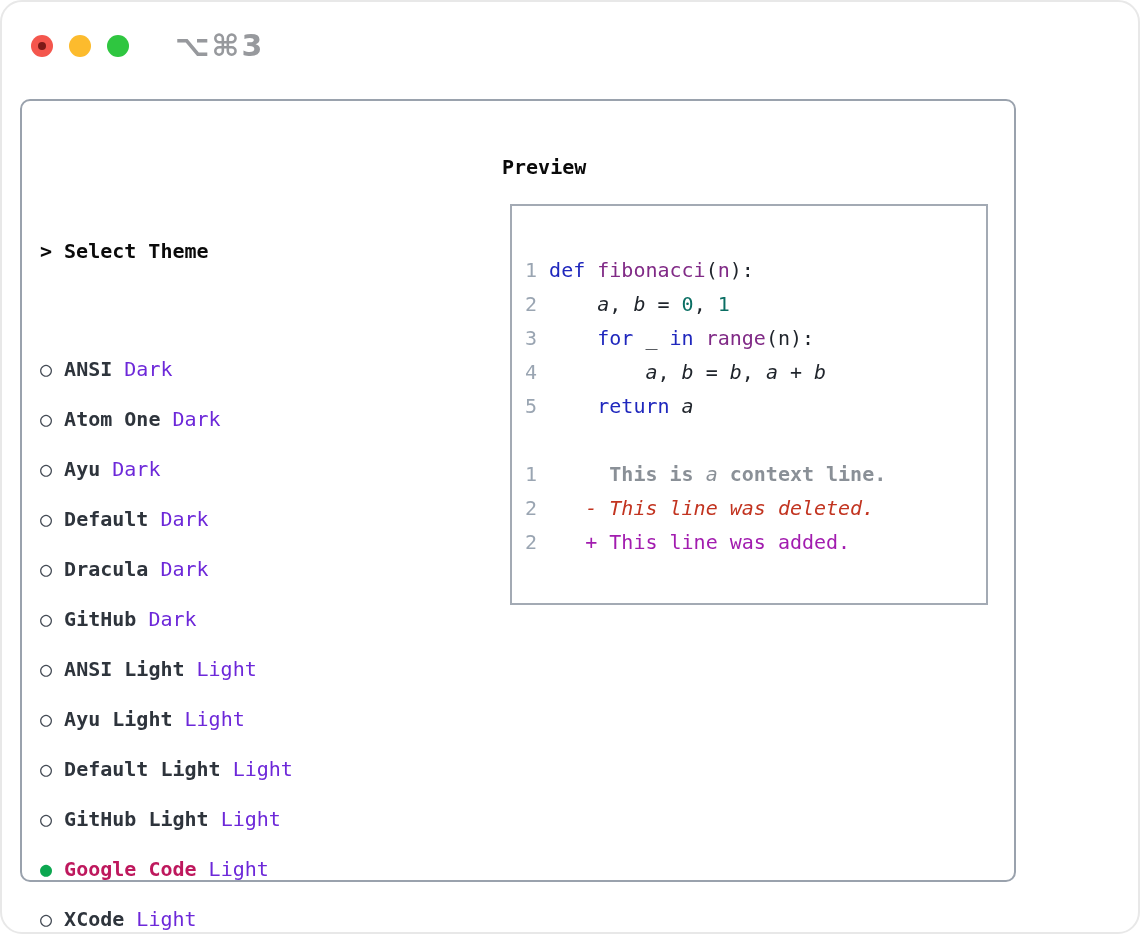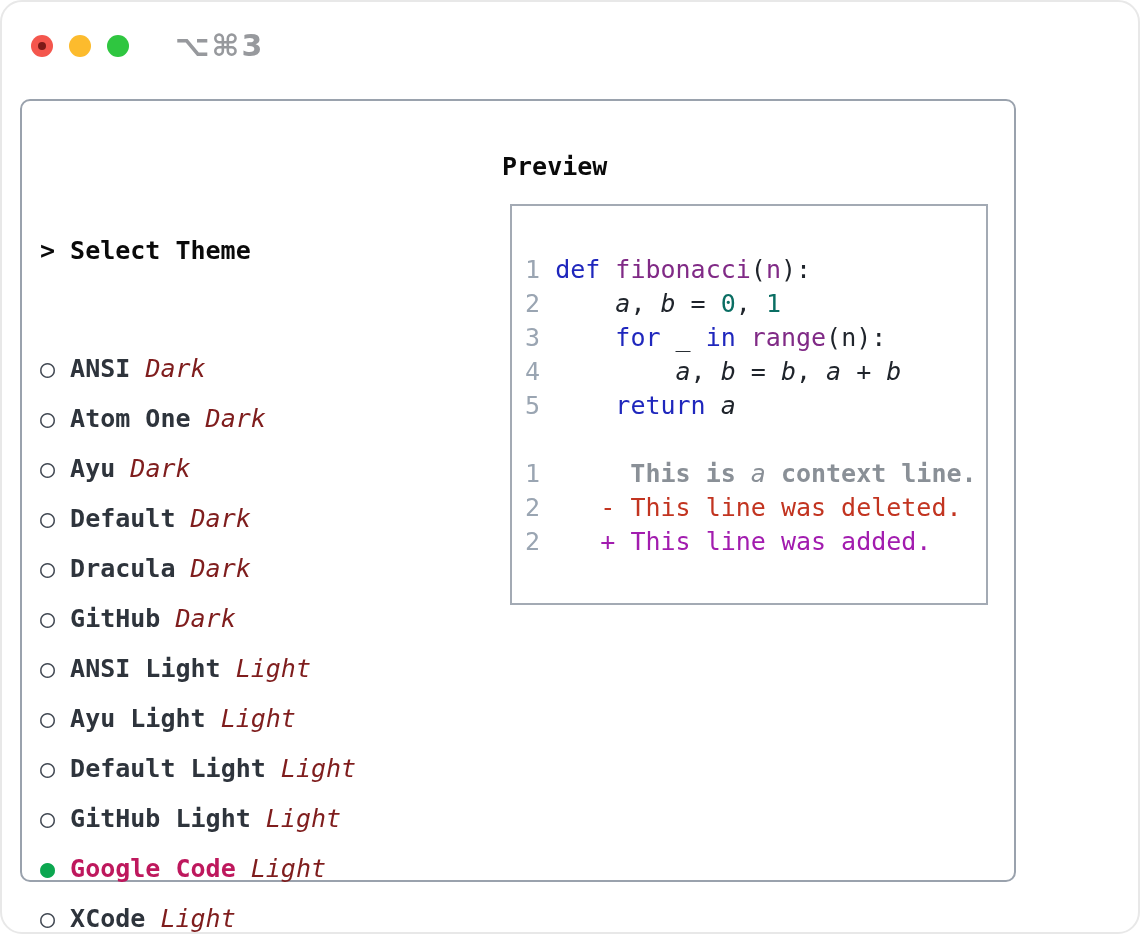--- a/index.html
+++ b/index.html
@@ -13,47 +13,47 @@
   .tl { width:22px; height:22px; border-radius:50%; margin-right:16px; position:relative; border:none; cursor:default; }
   .tl-close { background:#f4564d; }
   .tl-min   { background:#fcbb2d; }
   .tl-zoom  { background:#2fc640; }
   .tl-dot { position:absolute; left:50%; top:50%; width:8px; height:8px; margin:-4px 0 0 -4px; border-radius:50%; background:#7c1a17; }
   .win-title { margin-left:30px; font-family:"DejaVu Sans","Liberation Sans",sans-serif; font-size:30px; font-weight:600; color:#97999d; letter-spacing:2px; }
 
   
   .main-panel { position:absolute; left:18px; top:97px; width:996px; height:783px; border:2px solid #9aa2ad; border-radius:10px; background:#fff; }
 
-  .mono { font-size:25px; line-height:34px; white-space:pre; }
+  .mono { font-size:20px; line-height:34px; white-space:pre; }
 
   .left-col { position:absolute; left:18px; top:49px; }
   .row { white-space:pre; min-height:34px;margin-top:16px; }
   .panel-header { font-weight:bold; color:#0a0a0a; }
   .panel-header .hdr-text { padding-left:1ch; }
   .apply-header { color:#15181c; padding-left:2ch; }
   .marker { color:#434a54; }
   .marker.sel { color:#0ca750; }
   .item-name { color:#2e343c;font-weight:bold; }
   .item-name.sel { color:#be185d; }
-  .item-tag { color:#7f1d1d;font-style:italic; }
+  .item-tag { color:#6d28d9; }
   .spacer { height:34px; }
 
   .preview-header { position:absolute; left:480px; top:49px; font-weight:bold; color:#0a0a0a; }
   .preview-box { position:absolute; left:488px; top:103px; width:478px; height:401px; border:2px solid #a3aab4; background:#fff; }
   .code-block { position:absolute; left:13px; top:47px; }
   .cline { white-space:pre; min-height:34px; }
   .lnum { color:#9aa5b2; }
   .tk-p { color:#1f242b; }
   .tk-k { color:#1f27bd; }
   .tk-f { color:#802a86; }
   .tk-n { color:#0a6e63; }
   .tk-v { color:#1f242b; font-style:italic; }
   .tk-c { color:#8a9097;font-weight:bold; }
   .tk-ci { color:#8a9097; font-style:italic; }
-  .tk-d { color:#c23420; }
+  .tk-d { color:#c23420;font-style:italic; }
   .tk-a { color:#a21caf; }
 </style>
 </head>
 <body>
 
 <div class="window">
 
   <div class="titlebar">
     <button class="tl tl-close">
         <span class="tl-dot"></span>

